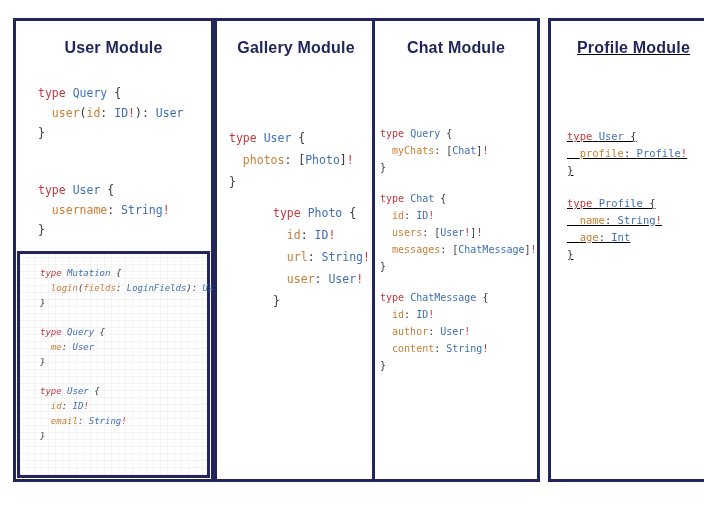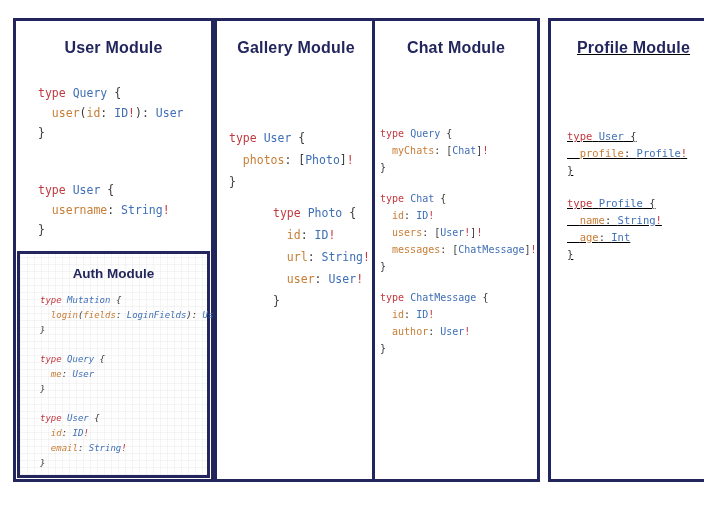--- a/index.html
+++ b/index.html
@@ -101,21 +101,20 @@
           <div class="line"><span class="tk-p">  </span><span class="tk-f">user</span><span class="tk-p">(</span><span class="tk-f">id</span><span class="tk-p">: </span><span class="tk-t">ID</span><span class="tk-b">!</span><span class="tk-p">): </span><span class="tk-t">User</span></div>
           <div class="line"><span class="tk-p">}</span></div>
         </div>
         <div class="block">
           <div class="line"><span class="tk-k">type</span><span class="tk-p"> </span><span class="tk-t">User</span><span class="tk-p"> {</span></div>
           <div class="line"><span class="tk-p">  </span><span class="tk-f">username</span><span class="tk-p">: </span><span class="tk-t">String</span><span class="tk-b">!</span></div>
           <div class="line"><span class="tk-p">}</span></div>
         </div>
       </div>
     <section class="auth-box">
-      <h3 class="auth-title">Auth Module</h3>
       <div class="code">
           <div class="block">
             <div class="line"><span class="tk-k">type</span><span class="tk-p"> </span><span class="tk-t">Mutation</span><span class="tk-p"> {</span></div>
             <div class="line"><span class="tk-p">  </span><span class="tk-f">login</span><span class="tk-p">(</span><span class="tk-f">fields</span><span class="tk-p">: </span><span class="tk-t">LoginFields</span><span class="tk-p">): </span><span class="tk-t">User</span></div>
             <div class="line"><span class="tk-p">}</span></div>
           </div>
           <div class="block">
             <div class="line"><span class="tk-k">type</span><span class="tk-p"> </span><span class="tk-t">Query</span><span class="tk-p"> {</span></div>
             <div class="line"><span class="tk-p">  </span><span class="tk-f">me</span><span class="tk-p">: </span><span class="tk-t">User</span></div>
             <div class="line"><span class="tk-p">}</span></div>
@@ -160,20 +159,21 @@
           <div class="line"><span class="tk-k">type</span><span class="tk-p"> </span><span class="tk-t">Chat</span><span class="tk-p"> {</span></div>
           <div class="line"><span class="tk-p">  </span><span class="tk-f">id</span><span class="tk-p">: </span><span class="tk-t">ID</span><span class="tk-b">!</span></div>
           <div class="line"><span class="tk-p">  </span><span class="tk-f">users</span><span class="tk-p">: [</span><span class="tk-t">User</span><span class="tk-b">!</span><span class="tk-p">]</span><span class="tk-b">!</span></div>
           <div class="line"><span class="tk-p">  </span><span class="tk-f">messages</span><span class="tk-p">: [</span><span class="tk-t">ChatMessage</span><span class="tk-p">]</span><span class="tk-b">!</span></div>
           <div class="line"><span class="tk-p">}</span></div>
         </div>
         <div class="block">
           <div class="line"><span class="tk-k">type</span><span class="tk-p"> </span><span class="tk-t">ChatMessage</span><span class="tk-p"> {</span></div>
           <div class="line"><span class="tk-p">  </span><span class="tk-f">id</span><span class="tk-p">: </span><span class="tk-t">ID</span><span class="tk-b">!</span></div>
           <div class="line"><span class="tk-p">  </span><span class="tk-f">author</span><span class="tk-p">: </span><span class="tk-t">User</span><span class="tk-b">!</span></div>
+          <div class="line"><span class="tk-p">  </span><span class="tk-f">content</span><span class="tk-p">: </span><span class="tk-t">String</span><span class="tk-b">!</span></div>
           <div class="line"><span class="tk-p">}</span></div>
         </div>
       </div>
   </section>
 
   <section class="panel" id="panel-profile">
     <h2 class="panel-title">Profile Module</h2>
     <div class="code">
         <div class="block">
           <div class="line"><span class="tk-k">type</span><span class="tk-p"> </span><span class="tk-t">User</span><span class="tk-p"> {</span></div>

